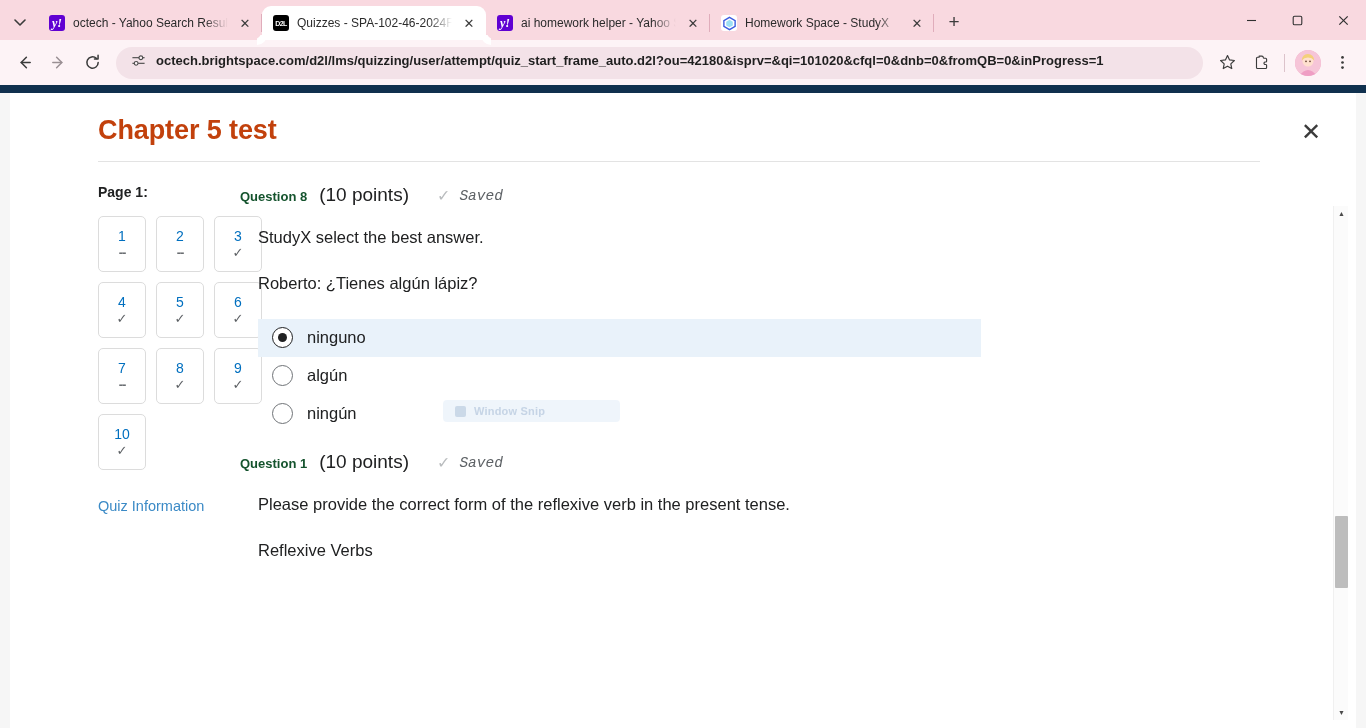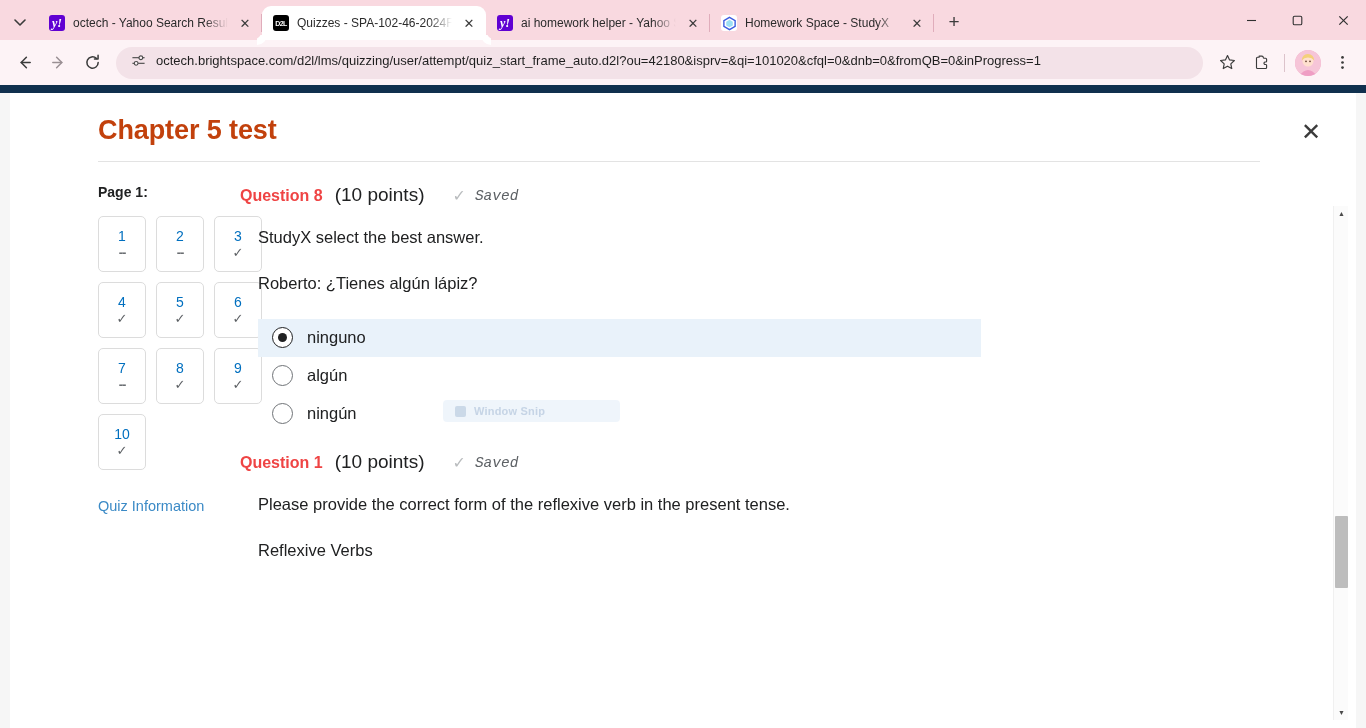--- a/index.html
+++ b/index.html
@@ -88,21 +88,21 @@
   .navbtn {
     width: 32px; height: 32px; border-radius: 50%;
     display: flex; align-items: center; justify-content: center;
     color: #3b3b3b; cursor: pointer; flex: 0 0 auto;
   }
   .navbtn.dim { color: #9a8f93; }
 
   .omnibox {
     flex: 1 1 auto; height: 32px; background: #f3e2e8; border-radius: 16px;
     display: flex; align-items: center; gap: 10px; padding: 0 12px 4px 15px;
-    margin: 0 6px; cursor: text; min-width: 0;
+    margin: 0 6px; cursor: text; min-width: 0; font-weight: bold;
   }
   .omnibox .url {
     font-size: 13px; color: #1f1f1f; white-space: nowrap; overflow: hidden;
     text-overflow: clip; flex: 1 1 auto;
   }
 
   .tb-right { display: flex; align-items: center; gap: 2px; flex: 0 0 auto; }
   .tb-icon {
     width: 32px; height: 32px; border-radius: 50%;
     display: flex; align-items: center; justify-content: center;
@@ -155,21 +155,21 @@
   .qcell .mark { font-size: 13px; color: #5b5f63; line-height: 1; height: 14px; display:flex; align-items:center;}
   .qcell .mark.dash { letter-spacing: -1px; font-weight: bold; color: #6a6e72; }
   .quizinfo {
     margin-top: 28px; font-size: 14.5px; color: #3b8ac6; cursor: pointer;
   }
 
   
   .qcontent { flex: 1 1 auto; padding: 0 40px 0 0; position: relative; }
 
   .qhead-line { display: flex; align-items: baseline; gap: 12px; margin-bottom: 20px; }
-  .qhead-line .qnum { font-size: 16px; font-weight: bold; color: #ef4444; }
+  .qhead-line .qnum { font-size: 13px; font-weight: bold; color: #14532d; }
   .qhead-line .qpts { font-size: 19px; color: #202122; font-weight: normal; }
   .saved-wrap { display: flex; align-items: center; gap: 9px; margin-left: 16px; }
   .saved-check { color: #b9bcbe; font-size: 16px; line-height: 1; }
   .saved-text { font-size: 14.5px; font-style: italic; color: #5d6165; font-family: Liberation Mono, monospace; }
 
   .qtext { font-size: 16.5px; color: #202122; margin: 0 0 24px 18px; line-height: 1.35; }
   .qtext.last { margin-bottom: 28px; }
 
   .options { margin-left: 18px; }
   .option {

